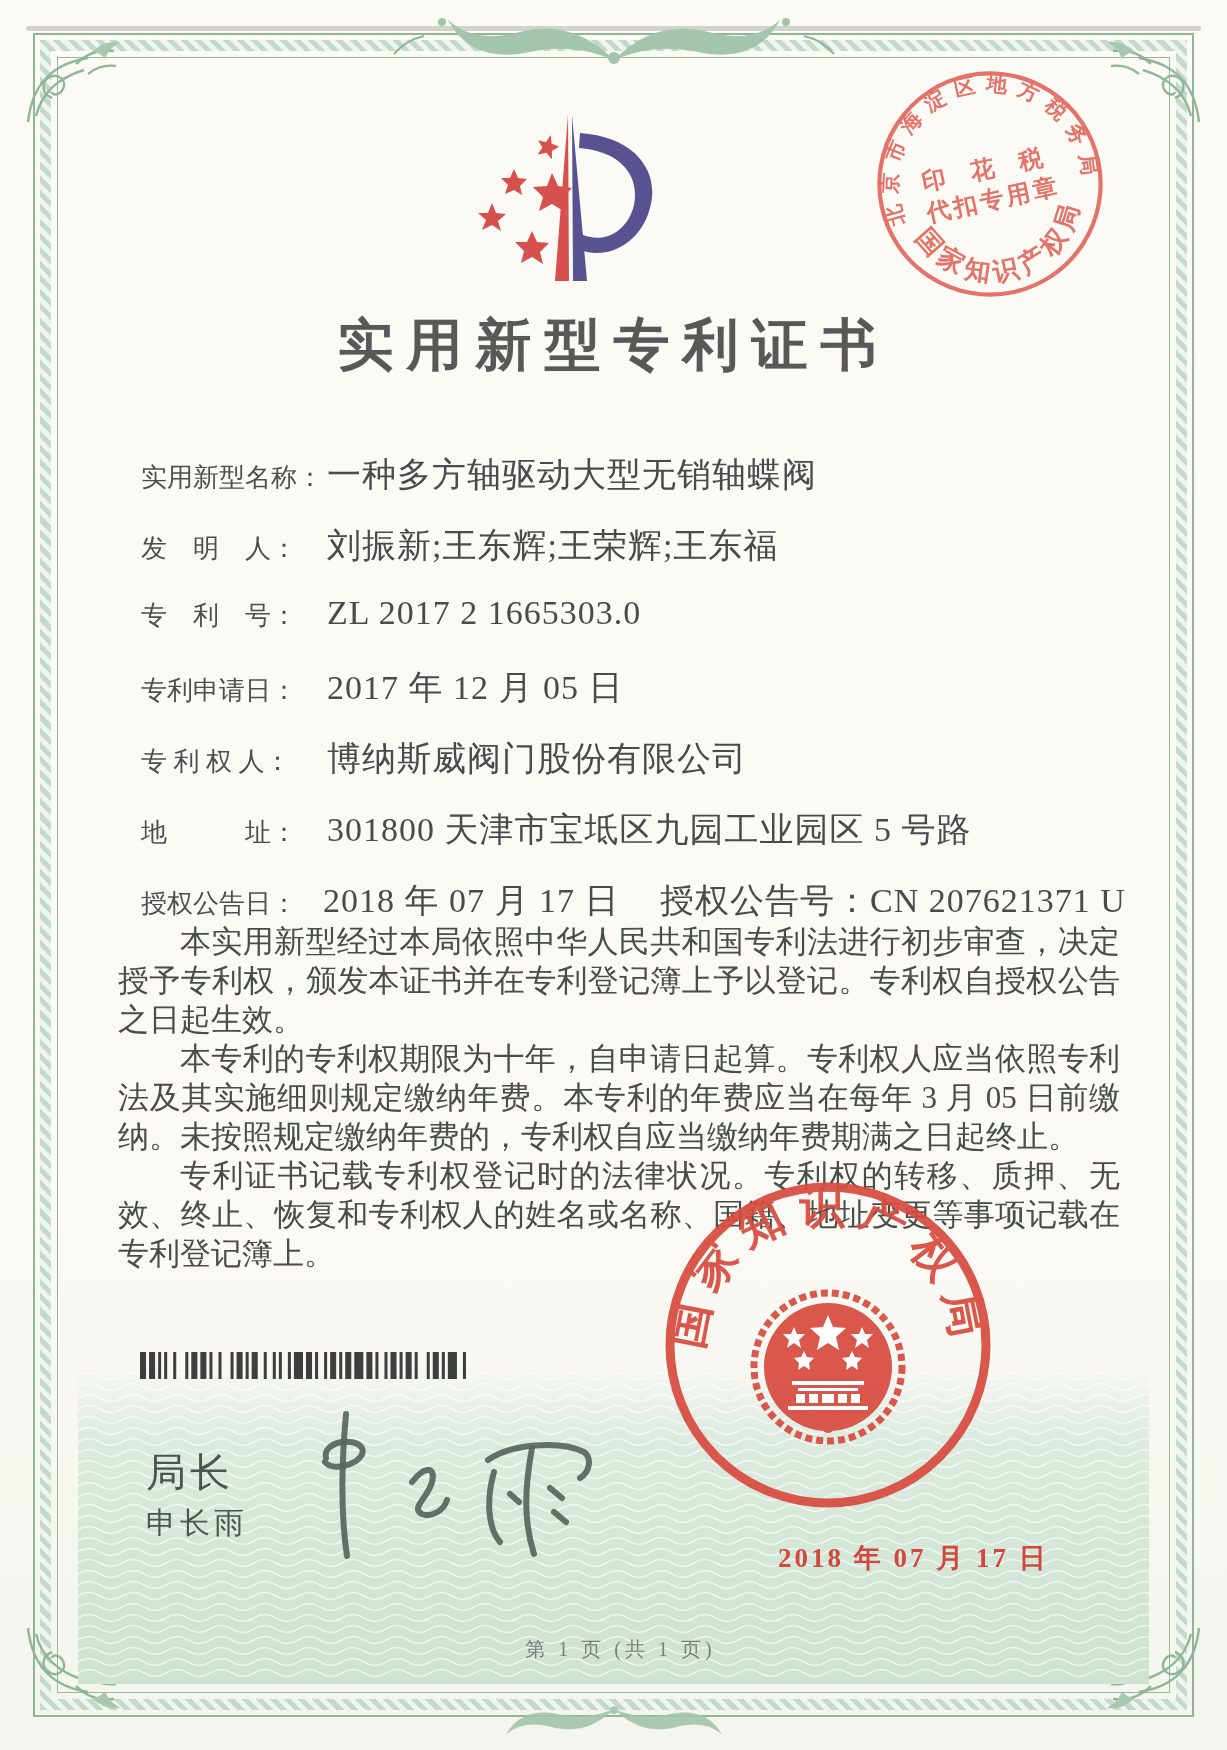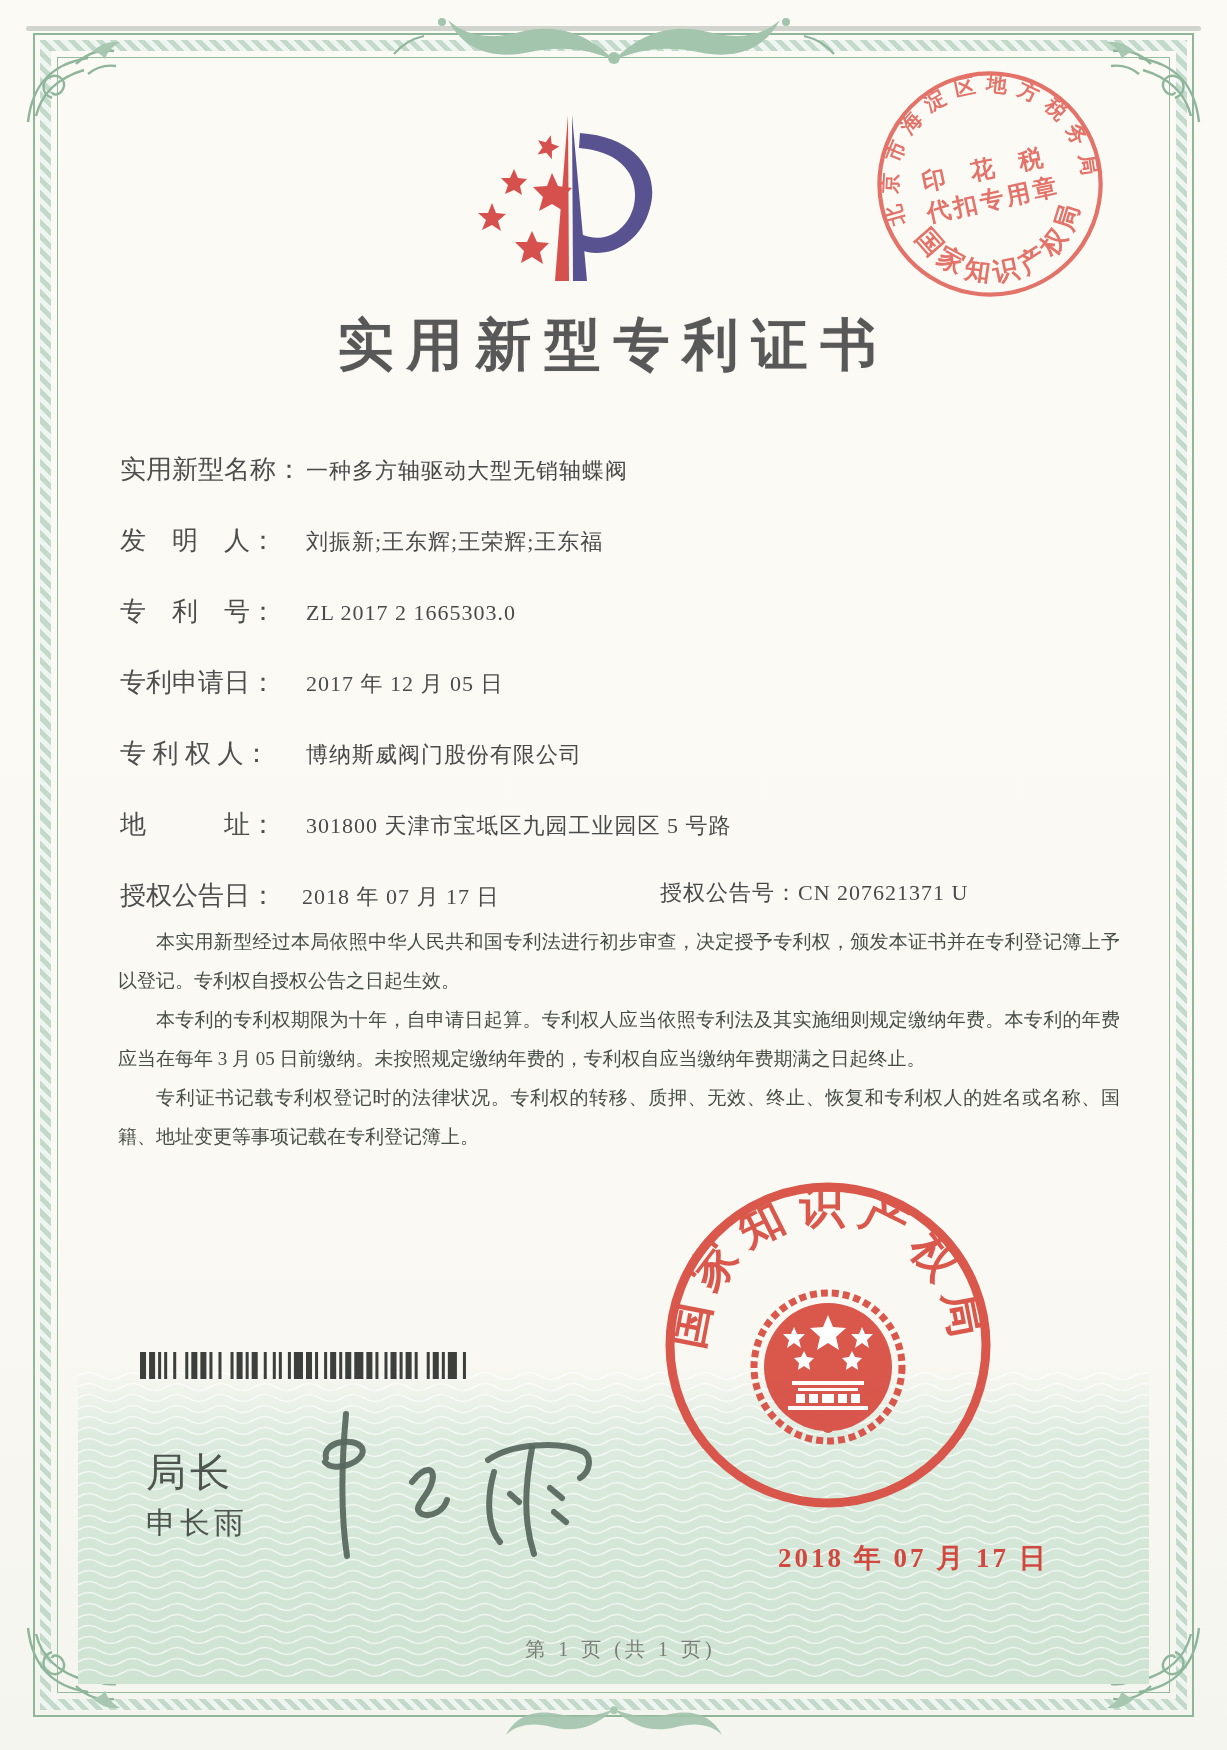--- a/index.html
+++ b/index.html
@@ -33,26 +33,26 @@
   .logo{position:absolute;left:452px;top:103px;width:205px;height:195px;}
 
   .tax-stamp{position:absolute;left:870px;top:64px;width:240px;height:240px;transform:rotate(-12deg);opacity:.92;}
   .tax-stamp text{fill:#e2675e;font-family:"Liberation Sans","DejaVu Sans",sans-serif;font-weight:bold;}
 
   .title{position:absolute;left:0;right:0;top:308px;text-align:center;font-size:56px;font-weight:bold;
          letter-spacing:13px;color:#585858;text-shadow:0 0 1px rgba(60,60,60,.25);}
 
   .fields{position:absolute;left:120px;top:452px;}
   .field-row{height:71px;white-space:nowrap;}
-  .f-label{display:inline-block;width:182px;font-size:26px;color:#4e4e4e;}
-  .f-value{font-size:22px;color:#4a4a4a;letter-spacing:1px;}
+  .f-label{display:inline-block;width:182px;font-size:26px;color:#4e4e4e;margin-left:21px;}
+  .f-value{font-size:34px;color:#4a4a4a;letter-spacing:1px;}
   .grant-row{position:absolute;left:120px;top:878px;width:1000px;white-space:nowrap;}
   .grant-right{position:absolute;left:540px;top:0;text-align:right;}
 
-  .body-text{position:absolute;left:118px;width:1002px;top:922px;font-size:19px;line-height:39px;
+  .body-text{position:absolute;left:118px;width:1002px;top:922px;font-size:31px;line-height:39px;
              color:#474d47;text-align:justify;}
   .body-text p{margin:0;text-indent:2em;}
 
   .barcode{position:absolute;left:140px;top:1352px;width:332px;height:27px;}
 
   .signer-title{position:absolute;left:146px;top:1445px;font-size:40px;color:#4d554e;letter-spacing:4px;}
   .signer-name{position:absolute;left:146px;top:1503px;font-size:30px;color:#4d554e;letter-spacing:4px;}
   .signature{position:absolute;left:292px;top:1398px;width:320px;height:180px;}
   .signature path{fill:none;stroke:#57665c;stroke-width:6;stroke-linecap:round;stroke-linejoin:round;opacity:.92;}
 

